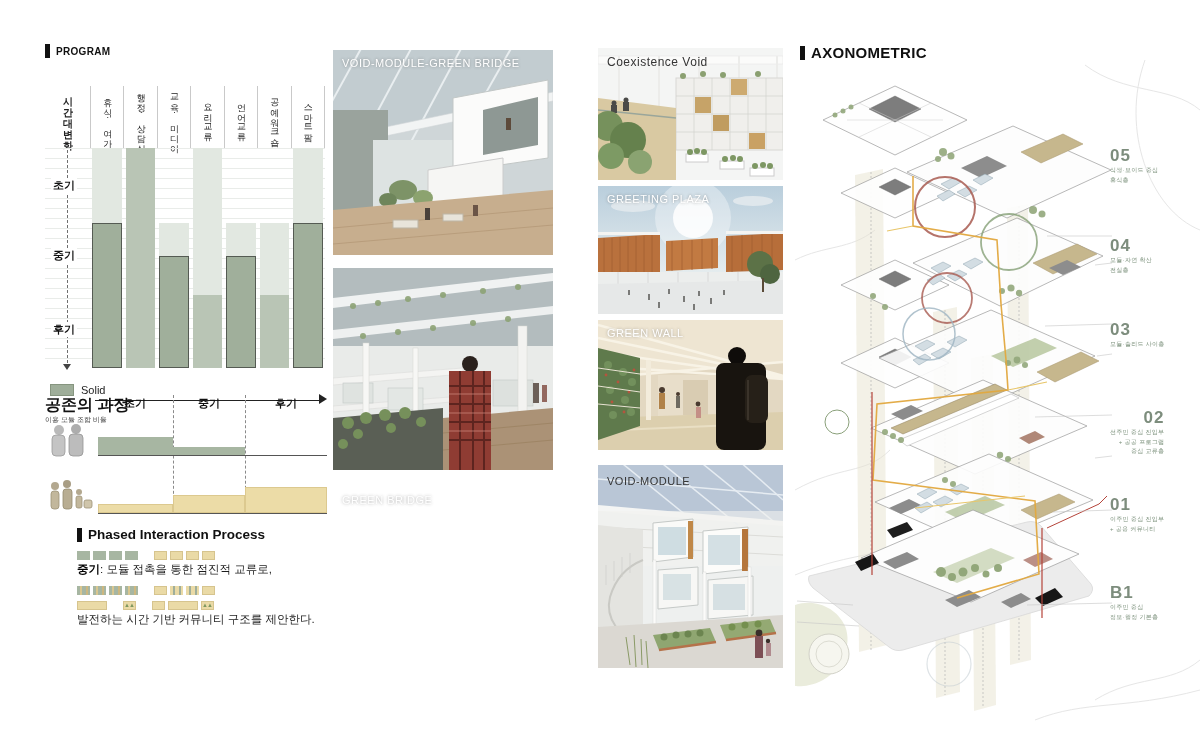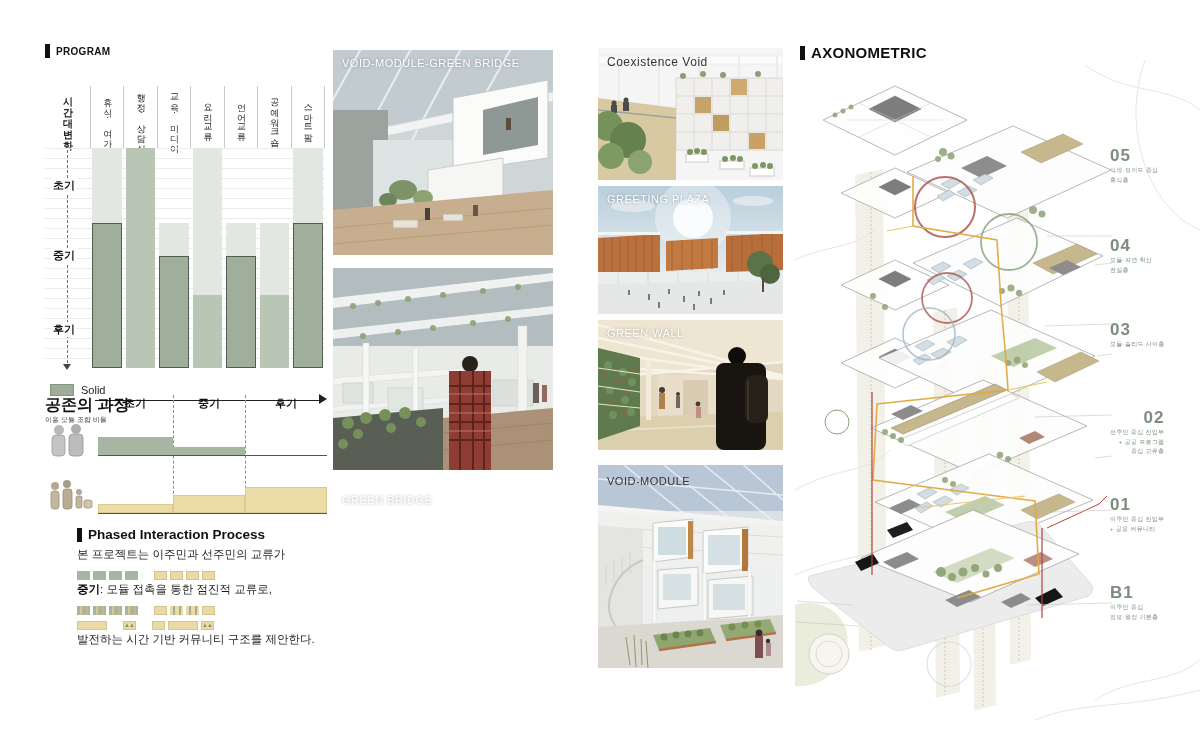--- a/index.html
+++ b/index.html
@@ -176,21 +176,20 @@
       <div class="pbar t" style="left: 53px; width: 75px; top: 121px; height: 9px;"></div>
       <div class="pbar t" style="left: 128px; width: 72px; top: 112px; height: 18px;"></div>
       <div class="pbar t" style="left: 200px; width: 82px; top: 104px; height: 26px;"></div>
     </div>
 
   <div class="abs" id="phased">
     <div class="sec-title">
       <span class="tbar"></span>
       <span>Phased Interaction Process</span>
     </div>
-    <div class="pp-line">본 프로젝트는 이주민과 선주민의 교류가</div>
     <div id="phased-items">
         <div class="swrow"><span class="sw sw-g"></span><span class="sw sw-g"></span><span class="sw sw-g"></span><span class="sw sw-g"></span><span class="sw sw-gap"></span><span class="sw sw-t"></span><span class="sw sw-t"></span><span class="sw sw-t"></span><span class="sw sw-t"></span></div>
         <div class="pp-line"><b>중기</b>: 모듈 접촉을 통한 점진적 교류로,</div>
         <div class="swrow"><span class="sw sw-gt"></span><span class="sw sw-gt"></span><span class="sw sw-gt"></span><span class="sw sw-gt"></span><span class="sw sw-gap"></span><span class="sw sw-t"></span><span class="sw sw-tg"></span><span class="sw sw-tg"></span><span class="sw sw-t"></span></div>
         <div class="swrow"><span class="sw sw-tw"></span><span class="sw sw-gap"></span><span class="sw sw-tt"></span><span class="sw sw-gap"></span><span class="sw sw-t"></span><span class="sw sw-tw"></span><span class="sw sw-tt"></span></div>
       </div>
     <div class="pp-line">발전하는 시간 기반 커뮤니티 구조를 제안한다.</div>
   </div>
 
   <div class="render abs" style="left:333px;top:50px;width:220px;height:205px">

